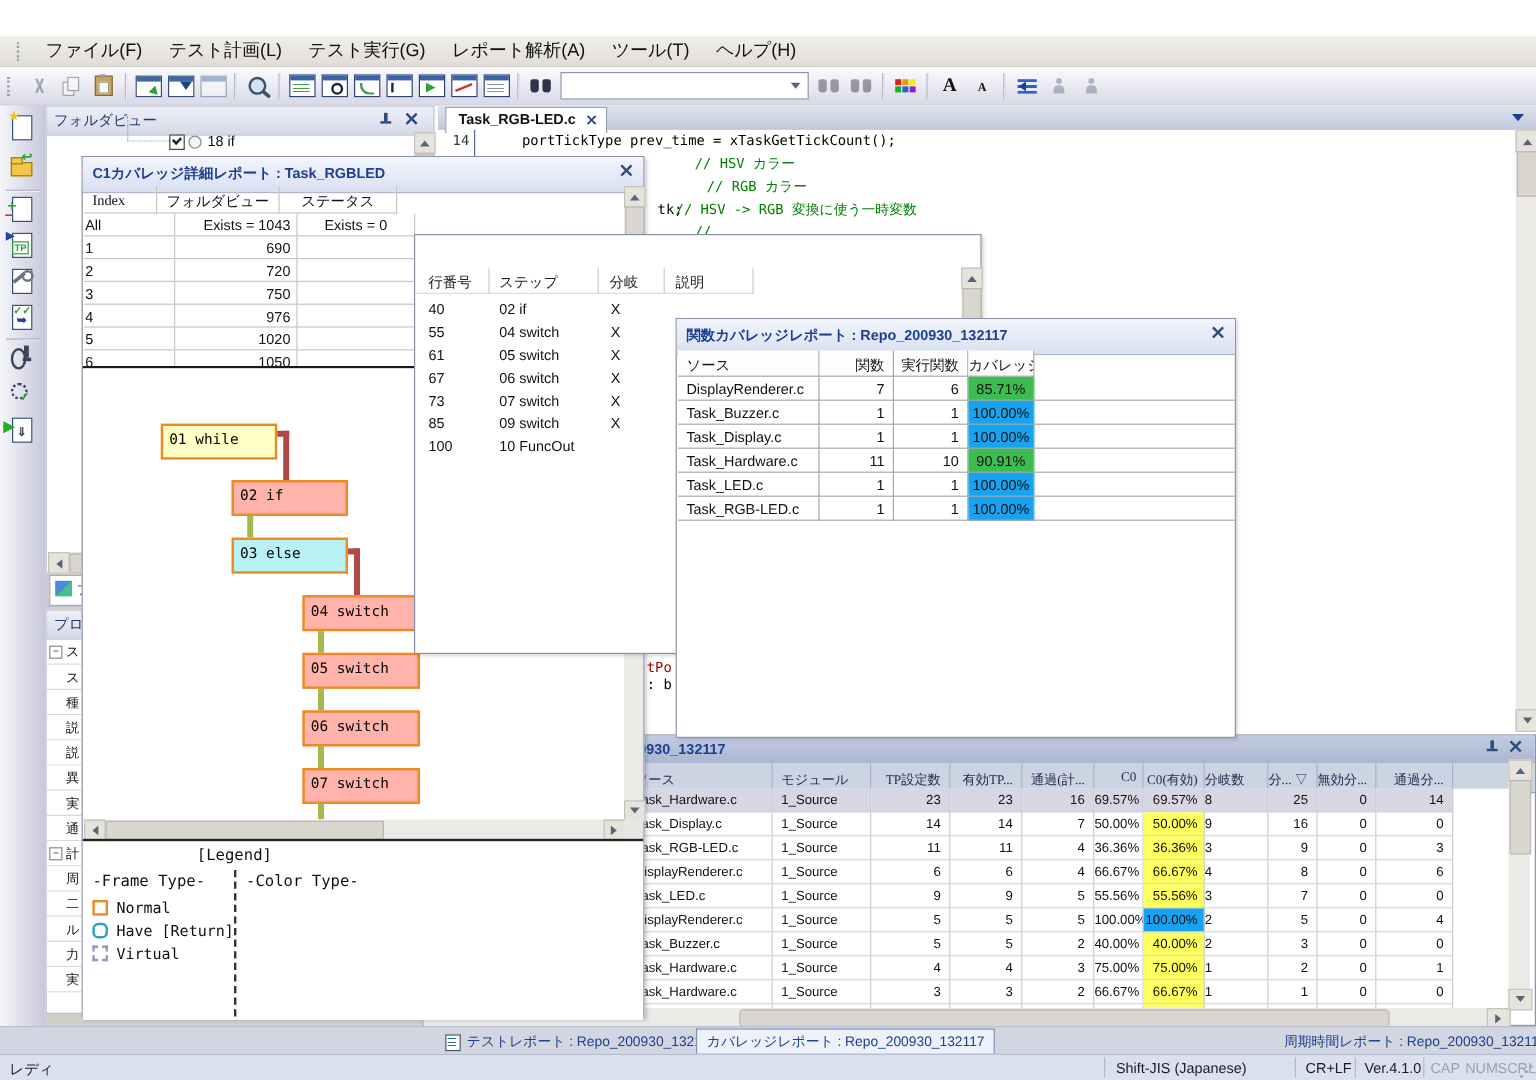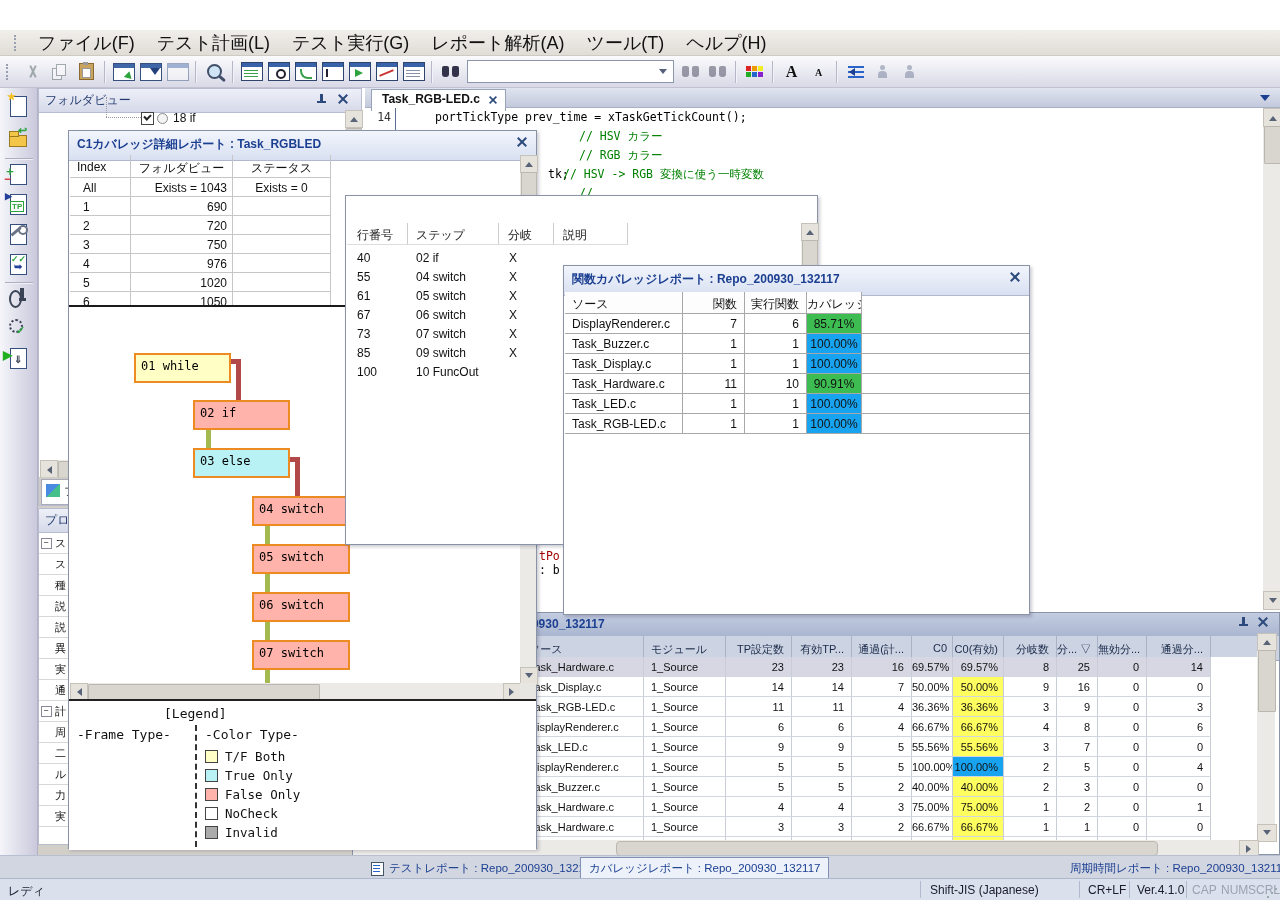--- a/index.html
+++ b/index.html
@@ -13,21 +13,21 @@
   .apptitle{left:62px;top:8px;font-size:13px;color:#000;}
   .winbtn{top:0;width:46px;height:30px;display:flex;align-items:center;justify-content:center;}
   .g-min{width:11px;height:1px;background:#222;}
   .g-max{width:9px;height:9px;border:1px solid #222;}
   .g-x{position:relative;width:12px;height:12px;}
   .g-x::before,.g-x::after{content:'';position:absolute;left:5px;top:0;width:1.5px;height:15px;background:#222;}
   .g-x::before{transform:rotate(45deg);} .g-x::after{transform:rotate(-45deg);}
   
   .menubar{left:0;top:30px;width:1280px;height:26px;background:linear-gradient(#f1efeb,#e0ddd7);
            border-bottom:1px solid #cecbc5;display:flex;align-items:center;padding-left:14px;}
-  .menuitem{padding:3px 11px;font-size:18px;color:#111;}
+  .menuitem{padding:3px 11px;font-size:15px;color:#111;}
   .grip{width:3px;height:16px;border-left:2px dotted #9aa0b0;margin-right:8px;}
   .toolbar{left:0;top:56px;width:1280px;height:32px;background:linear-gradient(#fbfbfd,#d9d9e7);
            border-bottom:1px solid #c2c2d2;display:flex;align-items:center;padding-left:6px;}
   .tbtn{width:27px;height:26px;display:flex;align-items:center;justify-content:center;flex:0 0 auto;}
   .tsep{width:1px;height:22px;background:#b6b8c8;border-right:1px solid #f2f2f8;margin:0 4px;flex:0 0 auto;}
   .ic-cut{position:relative;width:14px;height:14px;opacity:.5;}
   .ic-cut::before,.ic-cut::after{content:'';position:absolute;top:0;left:6px;width:2px;height:13px;background:#566;}
   .ic-cut::before{transform:rotate(25deg);} .ic-cut::after{transform:rotate(-25deg);}
   .ic-copy{position:relative;width:15px;height:15px;opacity:.5;}
   .ic-copy::before,.ic-copy::after{content:'';position:absolute;width:8px;height:10px;border:1px solid #566;background:#fff;}
@@ -114,30 +114,30 @@
   .gutterline{left:30px;top:20px;width:1px;height:500px;background:#5a6c96;}
   .codeln{position:absolute;font-family:"DejaVu Sans Mono",monospace;font-size:11.5px;white-space:pre;color:#000;}
   .cmt{color:#008000;} .redfrag{color:#a00000;}
   .lnum{position:absolute;font-family:"DejaVu Sans Mono",monospace;font-size:11.5px;color:#333;text-align:right;width:24px;}
   
   .fwin{background:#fff;border:1px solid #8a92a6;box-shadow:2px 2px 3px rgba(60,60,90,.25);}
   .wtitle{height:24px;background:linear-gradient(#f2f5fc,#d8e0f1);border-bottom:1px solid #b0b8cc;
           color:#1b3f91;font-weight:bold;font-size:12px;padding:5px 0 0 8px;position:relative;}
   .wtitle .xic{right:8px;top:5px;}
   
-  .hrow{display:flex;} .hcell{box-sizing:border-box;overflow:hidden;white-space:nowrap;}
+  .hrow{display:flex;} .hcell{box-sizing:border-box;overflow:hidden;white-space:nowrap;font-family:Liberation Serif, serif;}
   .trow{display:flex;} .tcell{box-sizing:border-box;overflow:hidden;white-space:nowrap;}
   
   .c1t-h .hcell{font-size:12px;height:23px;padding-top:5px;border-right:1px solid #c6c6c6;border-bottom:1px solid #c6c6c6;}
   .c1t-h .hcell:nth-child(1){width:61px;padding-left:7px;}
   .c1t-h .hcell:nth-child(2){width:102px;text-align:center;}
   .c1t-h .hcell:nth-child(3){width:98px;text-align:center;}
   .c1t .trow{height:19px;}
   .c1t .tcell{font-size:12px;padding-top:3px;border-right:1px solid #c6c6c6;border-bottom:1px solid #c6c6c6;}
-  .c1t .tcell:nth-child(1){width:61px;padding-left:13px;}
+  .c1t .tcell:nth-child(1){width:76px;padding-left:1px;}
   .c1t .tcell:nth-child(2){width:102px;text-align:right;padding-right:5px;}
   .c1t .tcell:nth-child(3){width:98px;text-align:center;}
   
   .tpt-h .hcell{font-size:12px;height:22px;padding-top:4px;border-right:1px solid #ccc;border-bottom:1px solid #ddd;color:#222;}
   .tpt-h .hcell:nth-child(1){width:61px;padding-left:10px;}
   .tpt-h .hcell:nth-child(2){width:91px;padding-left:8px;}
   .tpt-h .hcell:nth-child(3){width:55px;padding-left:9px;}
   .tpt-h .hcell:nth-child(4){width:74px;padding-left:9px;}
   .tpt .trow{height:19px;}
   .tpt .tcell{font-size:12px;padding-top:3px;}
@@ -165,21 +165,21 @@
   .btt .trow{height:20px;background:#fff;}
   .btt .trow.sel .tcell{background:var(--selrow);}
   .btt .tcell{font-size:11px;padding-top:4px;border-right:1px solid #c8cdd8;border-bottom:1px solid #d2d6e0;}
   .btt-h .hcell:nth-child(1),.btt .tcell:nth-child(1){width:291px;padding-left:176px;}
   .btt-h .hcell:nth-child(2),.btt .tcell:nth-child(2){width:82px;padding-left:7px;}
   .btt-h .hcell:nth-child(3),.btt .tcell:nth-child(3){width:66px;text-align:right;padding-right:7px;}
   .btt-h .hcell:nth-child(4),.btt .tcell:nth-child(4){width:60px;text-align:right;padding-right:7px;}
   .btt-h .hcell:nth-child(5),.btt .tcell:nth-child(5){width:60px;text-align:right;padding-right:7px;}
   .btt-h .hcell:nth-child(6),.btt .tcell:nth-child(6){width:41px;text-align:right;padding-right:5px;}
   .btt-h .hcell:nth-child(7),.btt .tcell:nth-child(7){width:51px;text-align:right;padding-right:5px;}
-  .btt-h .hcell:nth-child(8),.btt .tcell:nth-child(8){width:53px;text-align:right;padding-right:7px;}
+  .btt-h .hcell:nth-child(8),.btt .tcell:nth-child(8){width:53px;text-align:left;padding-right:7px;}
   .btt-h .hcell:nth-child(9),.btt .tcell:nth-child(9){width:41px;text-align:right;padding-right:7px;}
   .btt-h .hcell:nth-child(10),.btt .tcell:nth-child(10){width:49px;text-align:right;padding-right:7px;}
   .btt-h .hcell:nth-child(11),.btt .tcell:nth-child(11){width:64px;text-align:right;padding-right:7px;}
   
   .fnode{position:absolute;border:2px solid #ED8A21;font:12px/22px "DejaVu Sans Mono",monospace;padding-left:5px;color:#000;}
   .fedge{position:absolute;}
   
   .legend{position:absolute;left:0;top:568px;width:467px;height:149px;background:#fff;border-top:2px solid #222;
           font-family:"DejaVu Sans Mono",monospace;}
   .lg-title{position:absolute;left:95px;top:5px;font-size:13px;}
@@ -468,21 +468,21 @@
       <div class="edtab">
         <span>Task_RGB-LED.c</span>
         <span class="xic"></span>
       </div>
       <span class="tabmenu"></span>
     </div>
     <div class="a gutterline"></div>
     <div class="lnum" style="left:2px;top:22px;">14</div>
     <div class="codeln" style="left:70px;top:22px;">portTickType prev_time = xTaskGetTickCount();</div>
     <div class="codeln cmt" style="left:214px;top:41px;">// HSV カラー</div>
-    <div class="codeln cmt" style="left:214px;top:60px;">// RGB カラー</div>
+    <div class="codeln cmt" style="left:224px;top:60px;">// RGB カラー</div>
     <div class="codeln" style="left:183px;top:79px;">tk;</div>
     <div class="codeln cmt" style="left:198px;top:79px;">// HSV -&gt; RGB 変換に使う一時変数</div>
     <div class="codeln cmt" style="left:214px;top:98px;">//</div>
     <div class="codeln redfrag" style="left:174px;top:461px;">tPo</div>
     <div class="codeln" style="left:174px;top:475px;">: b</div>
     <div class="a sb" style="left:898px;top:20px;width:17px;height:500px;">
       <div class="sbtn" style="left:0;top:0;width:17px;height:17px;">
           <span class="tri-u"></span>
         </div>
       <div class="sthumb" style="left:1px;top:18px;width:15px;height:36px;"></div>
@@ -782,40 +782,32 @@
       <div class="sbtn" style="left:433px;top:0;width:16px;height:16px;">
           <span class="tri-r"></span>
         </div>
     </div>
     <div class="a" style="left:451px;top:552px;width:16px;height:16px;background:#e8e6e2;"></div>
     <div class="legend">
       <div class="lg-title">[Legend]</div>
       <div class="lg-head" style="left:8px;">-Frame Type-</div>
       <div class="lg-head" style="left:136px;">-Color Type-</div>
       <div class="lg-div"></div>
-      <div class="lg-list" style="left:136px;">
+      <div class="lg-list" style="left:8px;">
           <div class="lrow">
-            <span class="lsw" style="background: rgb(255, 255, 197); border: 1px solid rgb(68, 68, 68);"></span>
-            <span>T/F Both</span>
+            <span class="lsw" style="border: 2px solid rgb(237, 138, 33);"></span>
+            <span>Normal</span>
           </div>
           <div class="lrow">
-            <span class="lsw" style="background: rgb(185, 242, 244); border: 1px solid rgb(68, 68, 68);"></span>
-            <span>True Only</span>
+            <span class="lsw" style="border: 2px solid rgb(46, 159, 191); border-radius: 5px;"></span>
+            <span>Have [Return]</span>
           </div>
           <div class="lrow">
-            <span class="lsw" style="background: rgb(255, 179, 171); border: 1px solid rgb(68, 68, 68);"></span>
-            <span>False Only</span>
-          </div>
-          <div class="lrow">
-            <span class="lsw" style="background: rgb(255, 255, 255); border: 1px solid rgb(68, 68, 68);"></span>
-            <span>NoCheck</span>
-          </div>
-          <div class="lrow">
-            <span class="lsw" style="background: rgb(171, 171, 171); border: 1px solid rgb(68, 68, 68);"></span>
-            <span>Invalid</span>
+            <span class="lsw" style="border: 2px dashed rgb(154, 147, 200);"></span>
+            <span>Virtual</span>
           </div>
         </div>
     </div>
   </div>
 
   <div class="a fwin" style="left:345px;top:195px;width:473px;height:350px;z-index:50;">
     <div class="a" style="left:1px;top:27px;width:452px;">
       <div class="hrow tpt-h">
           <div class="hcell">行番号</div>
           <div class="hcell">ステップ</div>

